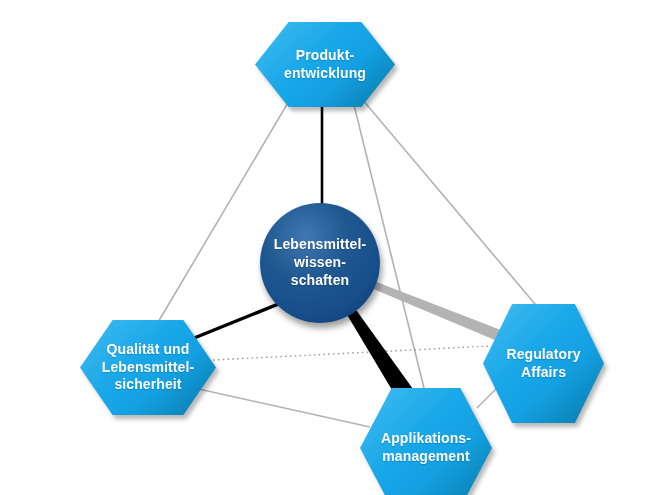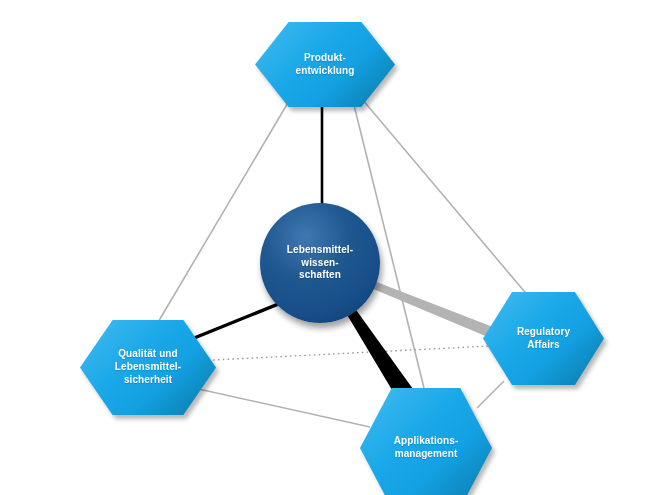--- a/index.html
+++ b/index.html
@@ -14,21 +14,21 @@
   .edges-layer {
     position: absolute;
     left: 0; top: 0;
     width: 660px; height: 495px;
   }
   .node-label {
     white-space: pre-line;
     text-align: center;
     color: #ffffff;
     font-weight: bold;
-    font-size: 10px;
+    font-size: 14px;
     line-height: 1.28;
     letter-spacing: 0.1px;
     text-shadow: 0 1px 1px rgba(0,0,0,0.18);
   }
   .hexwrap {
     position: absolute;
     filter: drop-shadow(3px 4px 2px rgba(0,0,0,0.28));
   }
   .hex {
     width: 100%;
@@ -40,21 +40,21 @@
       #18a7e8 42%,
       #14a1e3 62%,
       #0d89bf 84%,
       #0a73a6 100%);
     display: flex;
     align-items: center;
     justify-content: center;
   }
   .hex-top    { left: 255px; top:  22px; width: 140px; height: 85px; }
   .hex-left   { left:  80px; top: 320px; width: 136px; height: 95px; }
-  .hex-right  { left: 483px; top: 292px; width: 121px; height: 93px; }
+  .hex-right  { left: 483px; top: 304px; width: 121px; height: 119px; }
   .hex-bottom { left: 360px; top: 388px; width: 132px; height: 120px; }
   .circle-center {
     position: absolute;
     left: 260px; top: 203px;
     width: 120px; height: 120px;
     border-radius: 50%;
     background: radial-gradient(circle at 38% 28%,
       #4079b2 0%,
       #1f588f 38%,
       #174e8a 68%,

